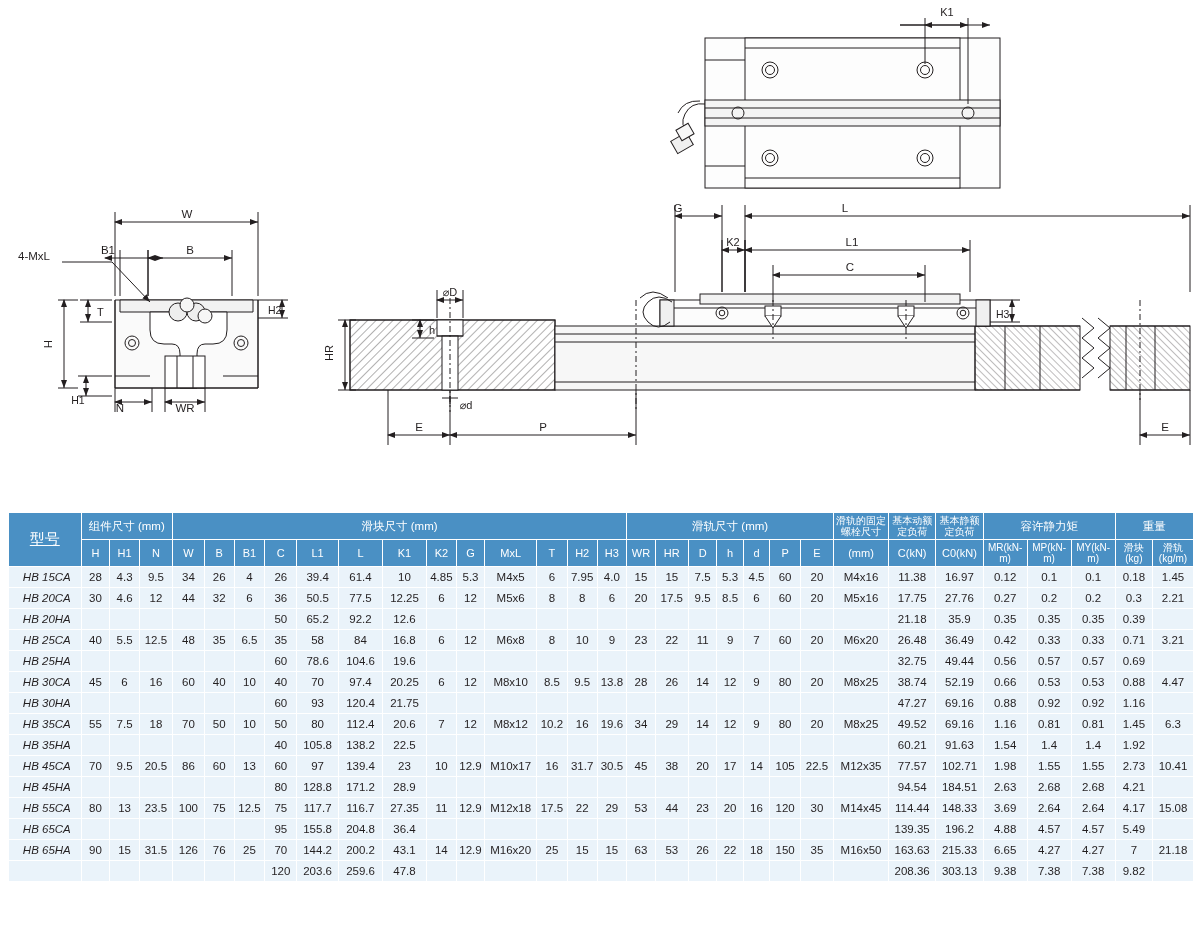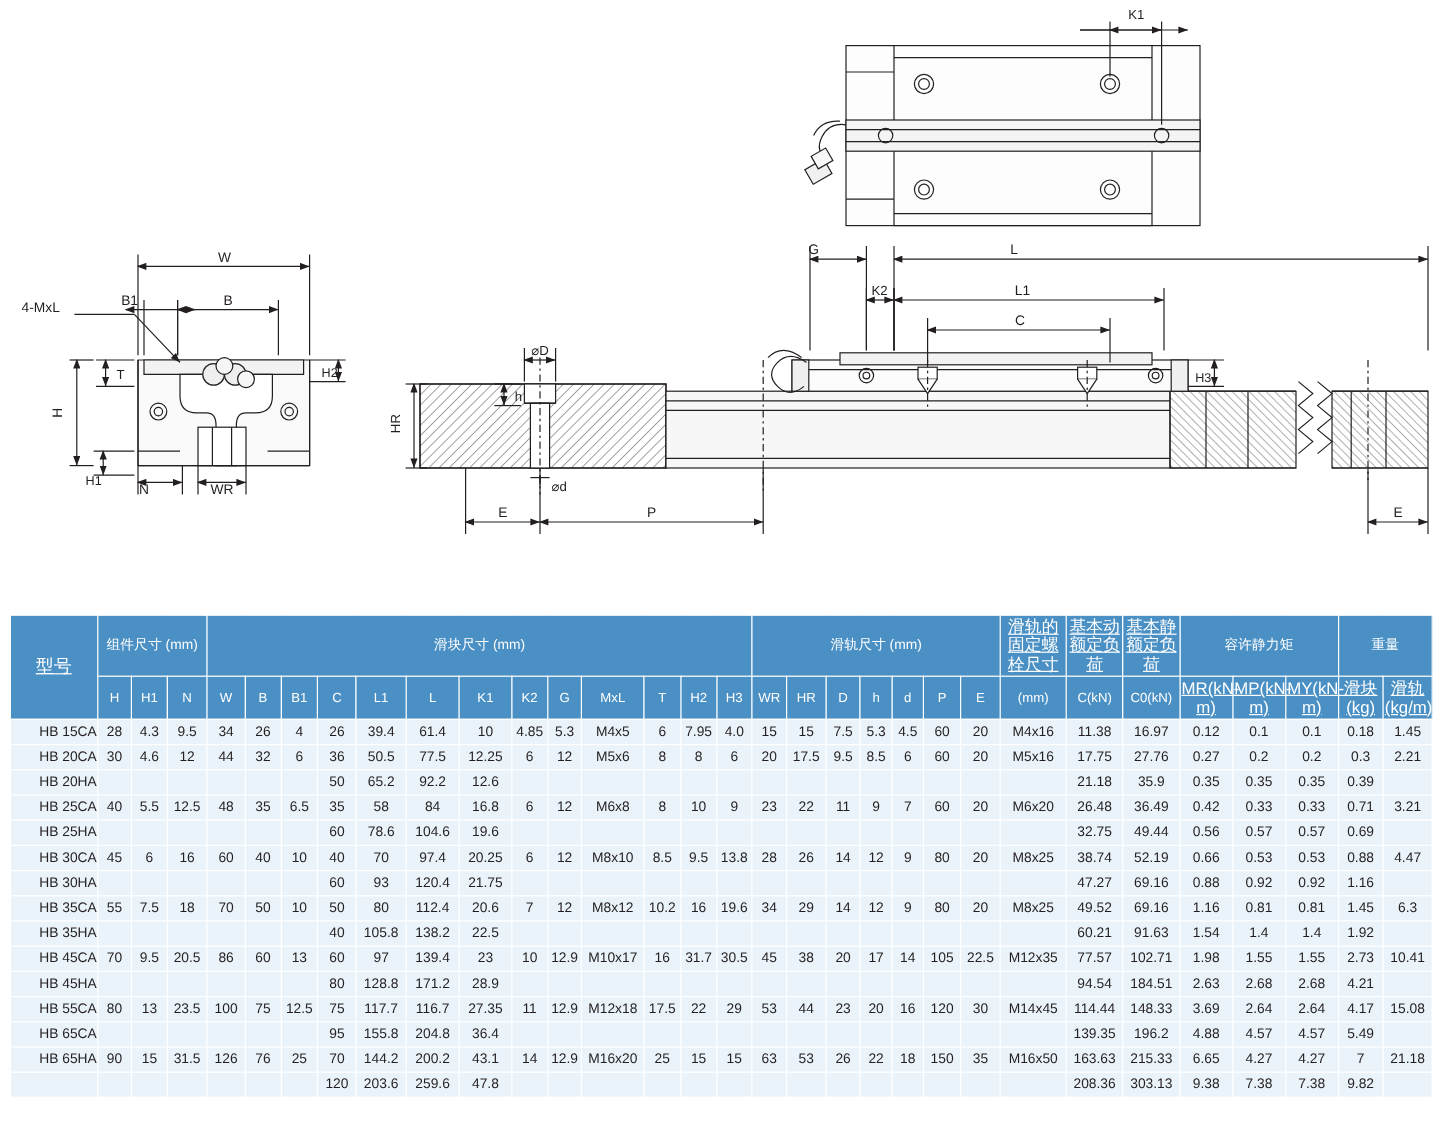--- a/index.html
+++ b/index.html
@@ -32,38 +32,39 @@
     line-height:1.1;
   }
   table.spec thead th {
     background:#4a90c4;
     color:#ffffff;
     font-weight:normal;
     font-size:11px;
     padding:2px 1px;
   }
   table.spec thead th.grp { font-size:11.5px; }
-  table.spec thead th.small { font-size:14px;text-decoration:underline; }
+  table.spec thead th.small { font-size:10px; }
   table.spec thead th.model {
     font-size:15px;
     font-weight:normal;
     text-decoration:underline;
   }
   table.spec tbody td {
     background:#eaf3fa;
     border:1px solid #ffffff;
     height:21px;
     font-size:11.5px;
     color:#231f20;
   }
   table.spec tbody td.name {
-    text-align:right;
+    text-align:center;
     padding-left:4px;
     font-size:11.5px;
     white-space:nowrap;
+    font-style:italic;
   }
 </style>
 </head>
 <body>
 
 <div id="drawing">
 <svg width="1200" height="500" viewBox="0 0 1200 500" xmlns="http://www.w3.org/2000/svg">
   <defs>
     <pattern id="hatch" width="6" height="6" patternUnits="userSpaceOnUse" patternTransform="rotate(45)">
       <line x1="0" y1="0" x2="0" y2="6" stroke="#231f20" stroke-width="0.7"></line>

